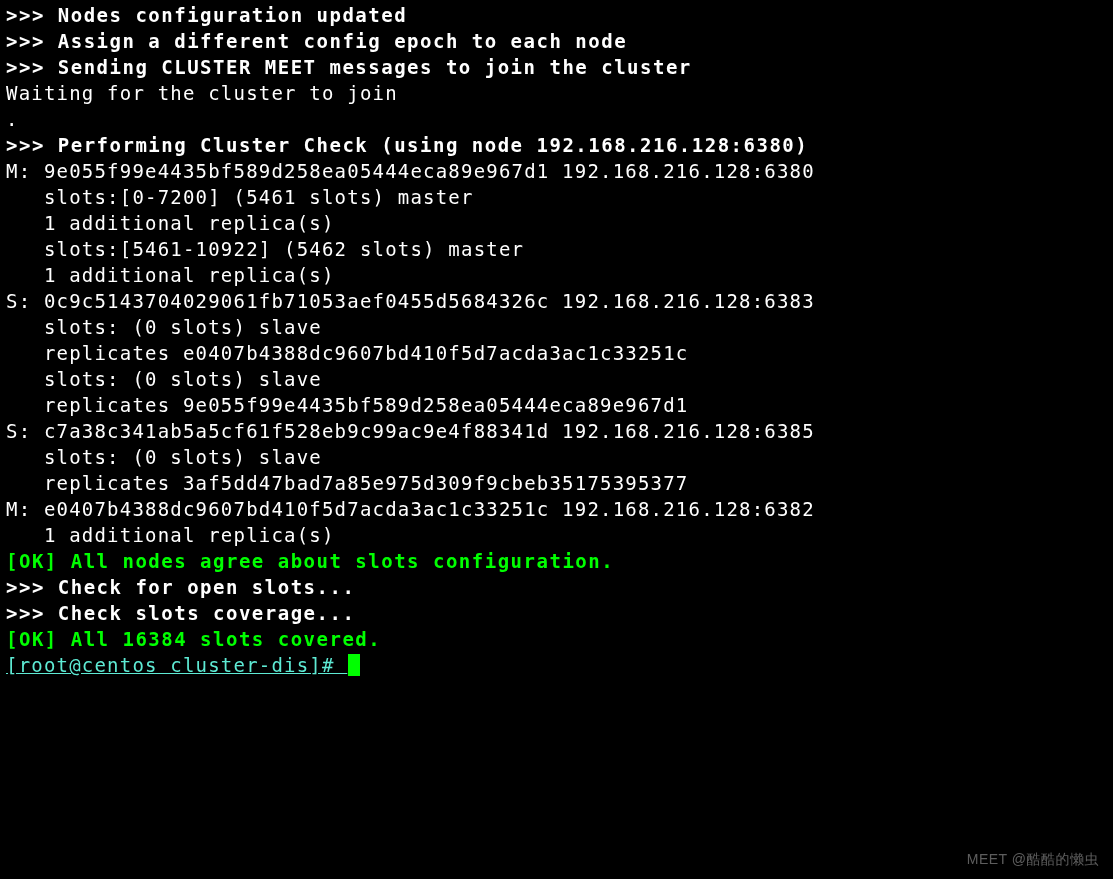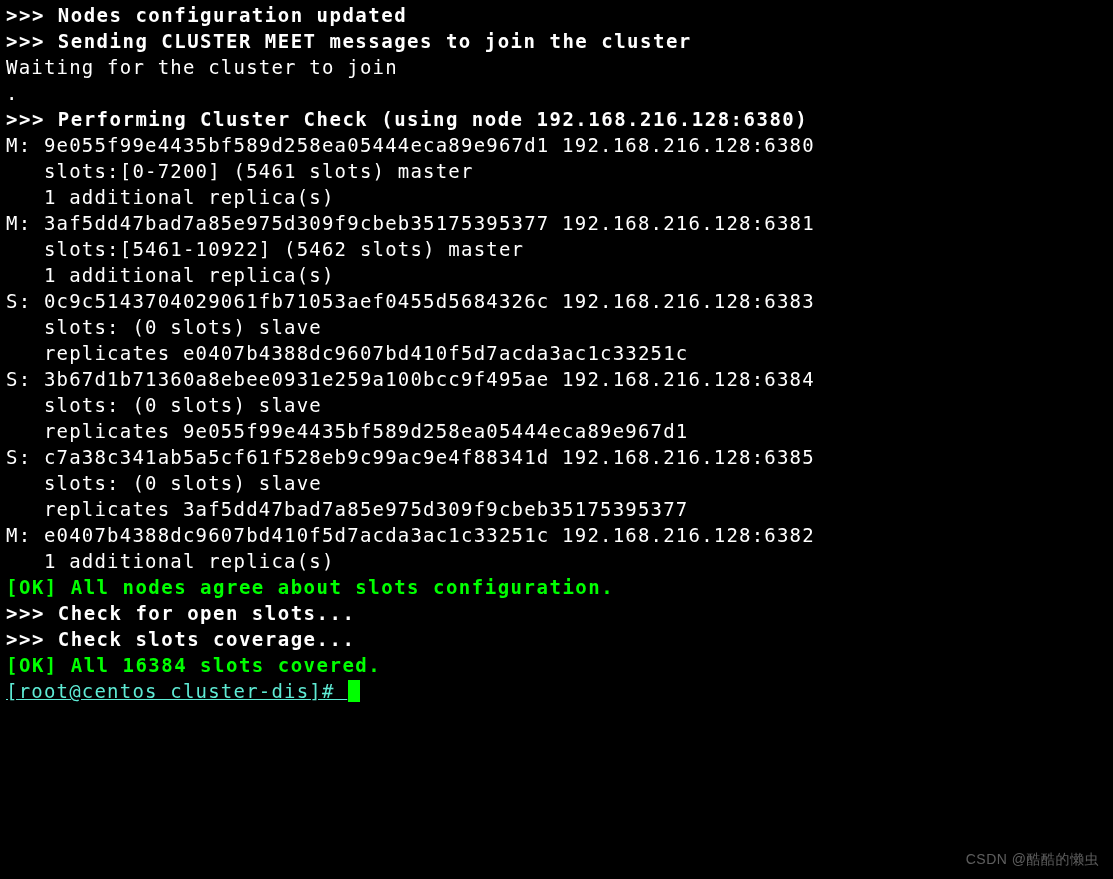--- a/index.html
+++ b/index.html
@@ -39,40 +39,39 @@
       opacity: 0.55;
       font-family: sans-serif;
     }
     .prompt-user { color: #5eead4; text-decoration: underline; }
   </style>
 </head>
 <body>
 
 <div id="terminal">
     <div class="term-line">&gt;&gt;&gt; Nodes configuration updated</div>
+    <div class="term-line">&gt;&gt;&gt; Assign a different config epoch to each node</div>
     <div class="term-line">&gt;&gt;&gt; Sending CLUSTER MEET messages to join the cluster</div>
     <div class="term-line normal">Waiting for the cluster to join</div>
     <div class="term-line normal">.</div>
     <div class="term-line">&gt;&gt;&gt; Performing Cluster Check (using node 192.168.216.128:6380)</div>
     <div class="term-line normal">M: 9e055f99e4435bf589d258ea05444eca89e967d1 192.168.216.128:6380</div>
     <div class="term-line normal">   slots:[0-7200] (5461 slots) master</div>
     <div class="term-line normal">   1 additional replica(s)</div>
-    <div class="term-line normal">M: 3af5dd47bad7a85e975d309f9cbeb35175395377 192.168.216.128:6381</div>
     <div class="term-line normal">   slots:[5461-10922] (5462 slots) master</div>
     <div class="term-line normal">   1 additional replica(s)</div>
     <div class="term-line normal">S: 0c9c5143704029061fb71053aef0455d5684326c 192.168.216.128:6383</div>
     <div class="term-line normal">   slots: (0 slots) slave</div>
     <div class="term-line normal">   replicates e0407b4388dc9607bd410f5d7acda3ac1c33251c</div>
-    <div class="term-line normal">S: 3b67d1b71360a8ebee0931e259a100bcc9f495ae 192.168.216.128:6384</div>
     <div class="term-line normal">   slots: (0 slots) slave</div>
     <div class="term-line normal">   replicates 9e055f99e4435bf589d258ea05444eca89e967d1</div>
     <div class="term-line normal">S: c7a38c341ab5a5cf61f528eb9c99ac9e4f88341d 192.168.216.128:6385</div>
     <div class="term-line normal">   slots: (0 slots) slave</div>
     <div class="term-line normal">   replicates 3af5dd47bad7a85e975d309f9cbeb35175395377</div>
     <div class="term-line normal">M: e0407b4388dc9607bd410f5d7acda3ac1c33251c 192.168.216.128:6382</div>
     <div class="term-line normal">   1 additional replica(s)</div>
     <div class="term-line green">[OK] All nodes agree about slots configuration.</div>
     <div class="term-line">&gt;&gt;&gt; Check for open slots...</div>
     <div class="term-line">&gt;&gt;&gt; Check slots coverage...</div>
     <div class="term-line green">[OK] All 16384 slots covered.</div>
     <div class="term-line normal"><span class="prompt-user">[root@centos cluster-dis]# </span><span class="cursor"></span></div>
   </div>
-<div class="watermark">CSDN @酷酷的懒虫</div>
+<div class="watermark">MEET @酷酷的懒虫</div>
 
 </body></html>

